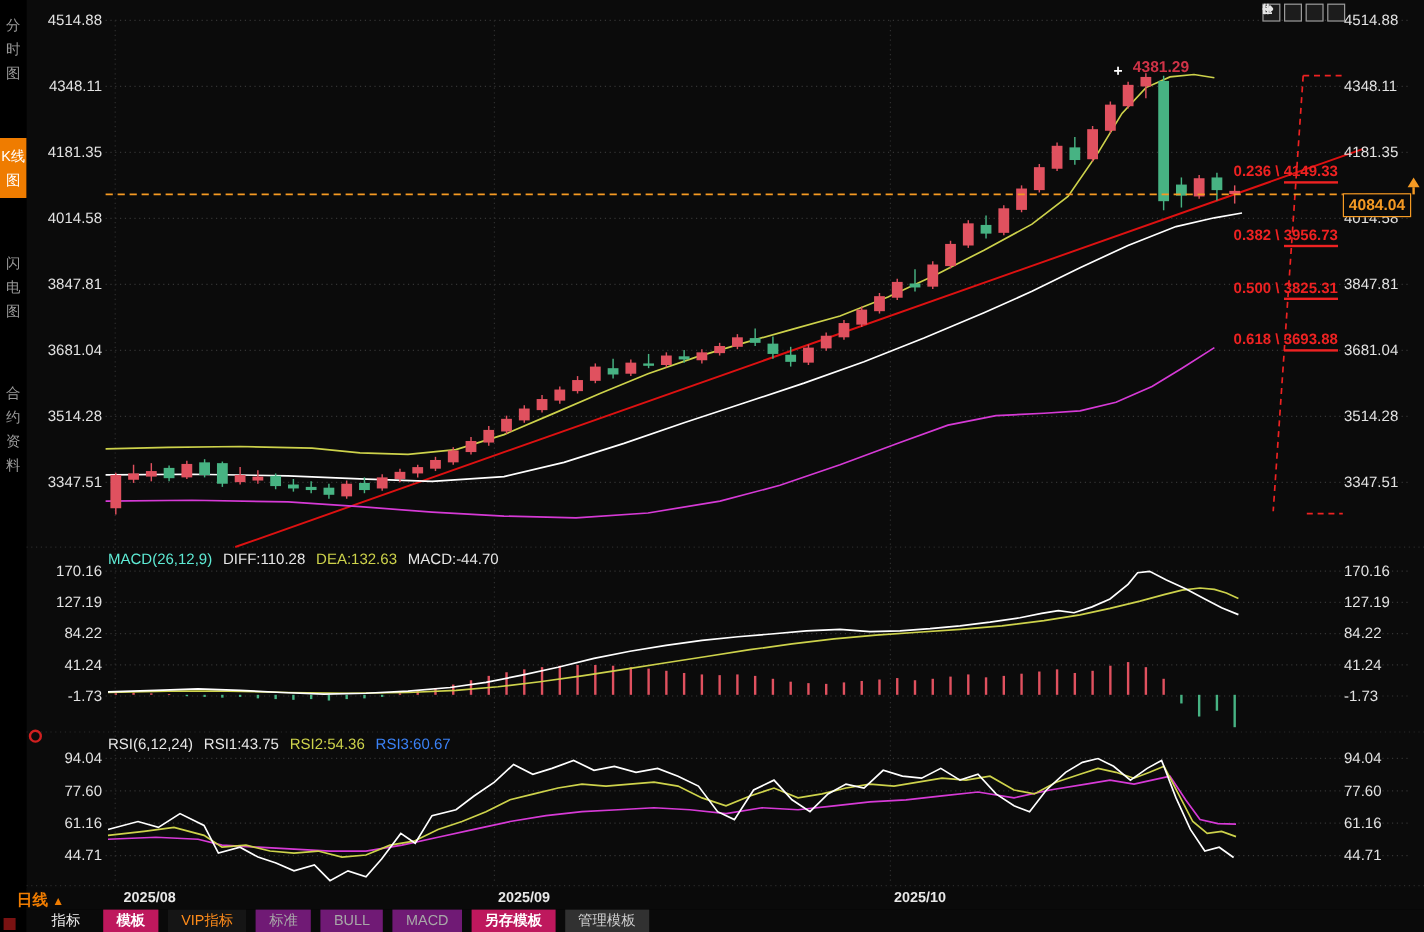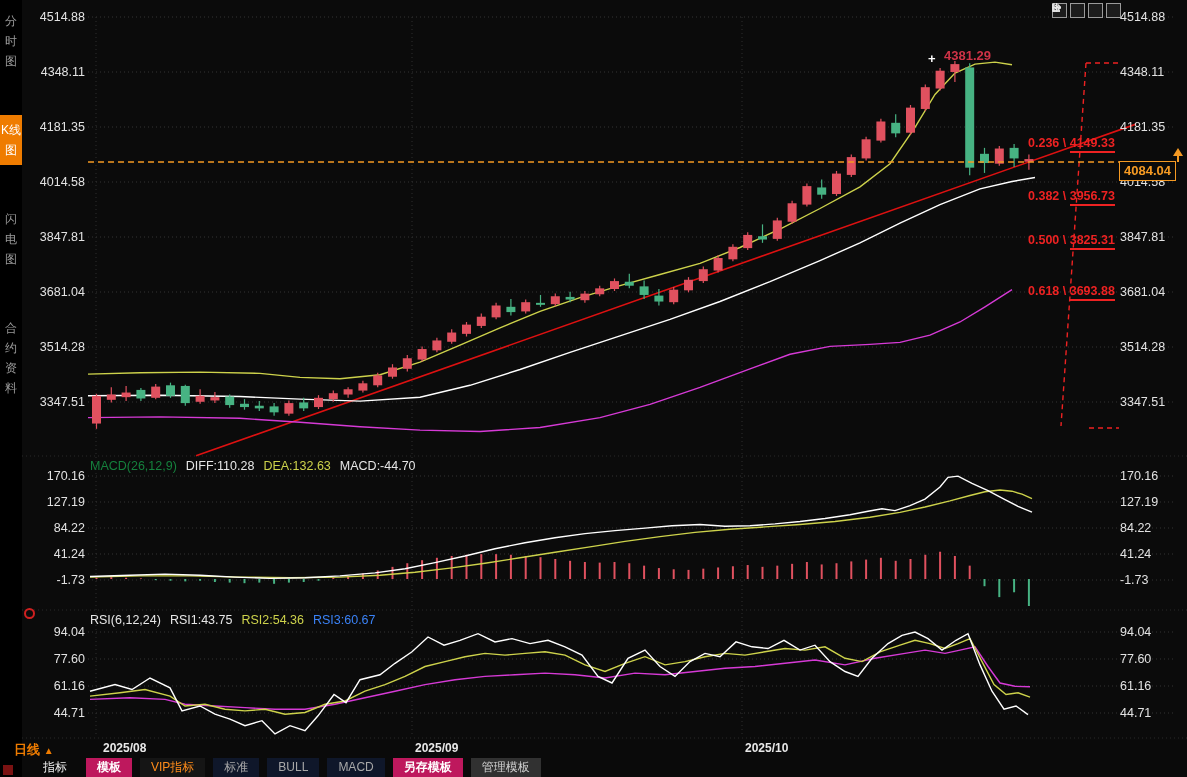--- a/index.html
+++ b/index.html
@@ -36,21 +36,21 @@
   #peak-cross{position:absolute;font-size:13px;color:#fff;font-weight:bold;}
   
   #xaxis-row{left:22px;top:740px;width:1165px;height:18px;background:#0a0a0a;}
   #period-btn{left:14px;top:741px;color:#ef7c00;font-size:13px;font-weight:bold;cursor:pointer;}
   .xdate{position:absolute;top:741px;color:#e8e8e8;font-size:12px;font-weight:bold;}
   #tabbar{left:22px;top:758px;width:1165px;height:19px;background:#0a0a0a;display:flex;gap:8px;}
   .btab{height:19px;line-height:19px;padding:0 11px;font-size:12px;cursor:pointer;white-space:nowrap;}
   .btab.plain{color:#eee;}
   .btab.active{background:#be185d;color:#fff;font-weight:bold;}
   .btab.vip{color:#ff8c1a;background:#151515;}
-  .btab.muted{color:#a8a8a8;background:#0f172a;}
+  .btab.muted{color:#a8a8a8;background:#701a75;}
   .btab.muted2{color:#d0d0d0;background:#313131;}
   #corner-mark{left:3px;top:765px;width:10px;height:10px;background:#7a1212;}
   #rsi-marker{left:24px;top:608px;width:7px;height:7px;border:2px solid #d02020;border-radius:50%;}
   svg{position:absolute;left:0;top:0;}
 </style>
 </head>
 <body>
 
 <div id="app">
   <div class="abs" id="main-bg"></div>
@@ -364,32 +364,32 @@
       <div class="axlab r" style="top: 625px;">94.04</div>
       <div class="axlab r" style="top: 652px;">77.60</div>
       <div class="axlab r" style="top: 679px;">61.16</div>
       <div class="axlab r" style="top: 706px;">44.71</div>
     </div>
 
   <div id="fib-labels">
       <div class="fib" style="left: 1028px; top: 136px;"><span>0.236 \ </span><span class="pr">4149.33</span></div>
       <div class="fib" style="left: 1028px; top: 189px;"><span>0.382 \ </span><span class="pr">3956.73</span></div>
       <div class="fib" style="left: 1028px; top: 233px;"><span>0.500 \ </span><span class="pr">3825.31</span></div>
-      <div class="fib" style="left: 1028px; top: 276px; margin-top: 8px;"><span>0.618 \ </span><span class="pr">3693.88</span></div>
+      <div class="fib" style="left: 1028px; top: 276px;"><span>0.618 \ </span><span class="pr">3693.88</span></div>
     </div>
 
   <div class="abs" id="peak-cross" style="left:928px;top:51px;">+</div>
   <div class="abs" id="peak-label" style="left:944px;top:48px;">4381.29</div>
 
   <div class="abs" id="price-tag">4084.04</div>
   <div class="abs" id="price-marker"></div>
   <div class="abs" id="price-marker-stem"></div>
 
   <div class="panel-head" style="left:90px;top:459px;">
-    <span style="color:#15803d;">MACD(26,12,9)</span>
+    <span style="color:#5eead4;">MACD(26,12,9)</span>
     <span style="color:#e6e6e6;">DIFF:110.28</span>
     <span style="color:#cdd24b;">DEA:132.63</span>
     <span style="color:#e5e5e5;">MACD:-44.70</span>
   </div>
 
   <div class="abs" id="rsi-marker"></div>
   <div class="panel-head" style="left:90px;top:613px;">
     <span style="color:#e6e6e6;">RSI(6,12,24)</span>
     <span style="color:#e6e6e6;">RSI1:43.75</span>
     <span style="color:#cdd24b;">RSI2:54.36</span>

